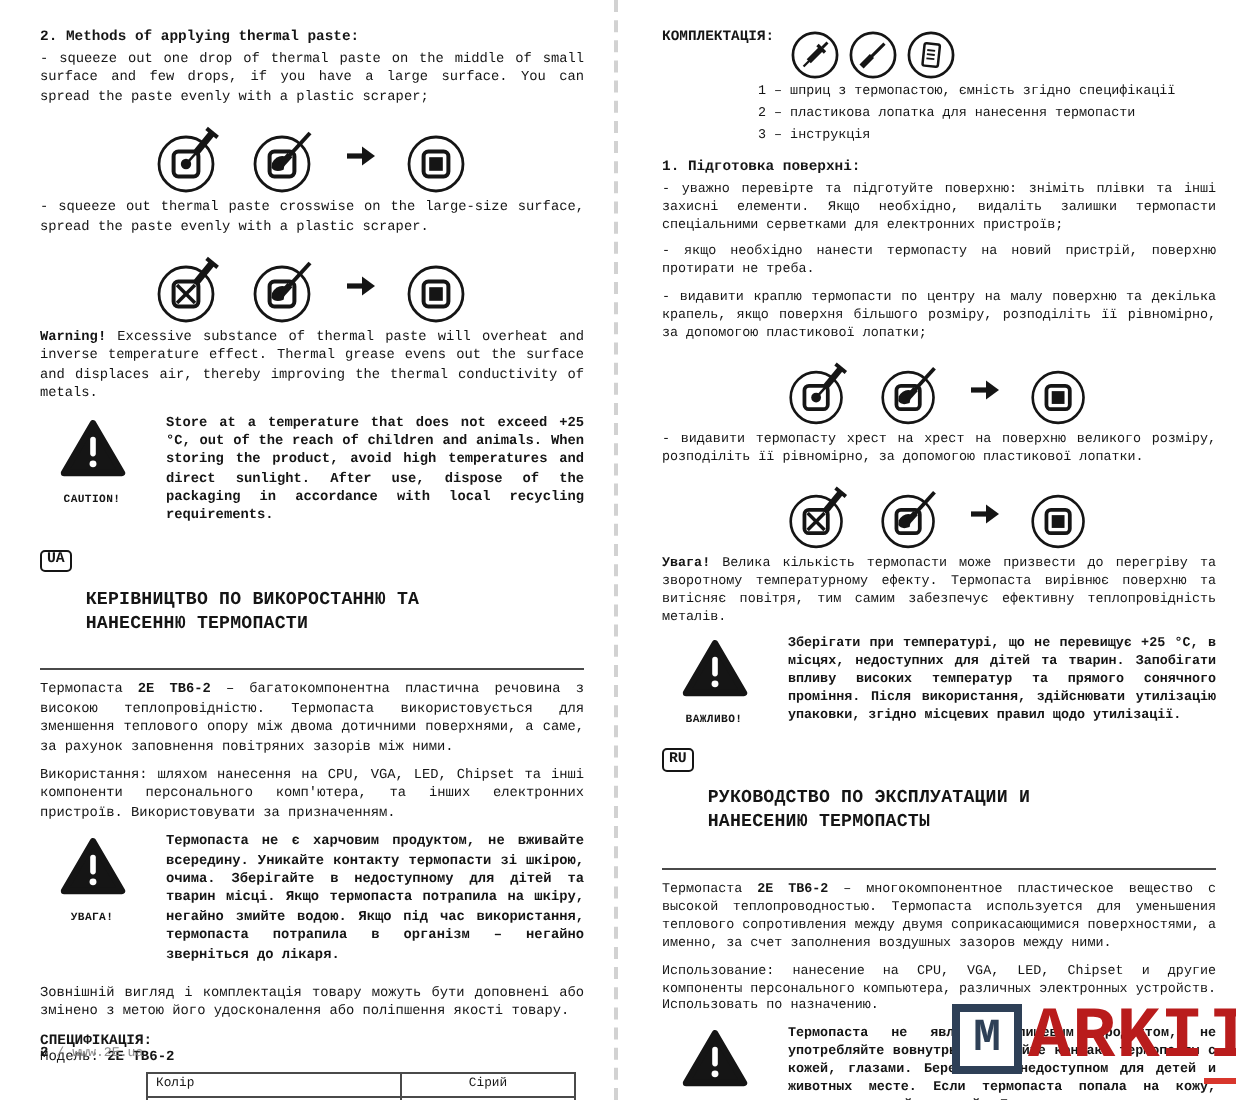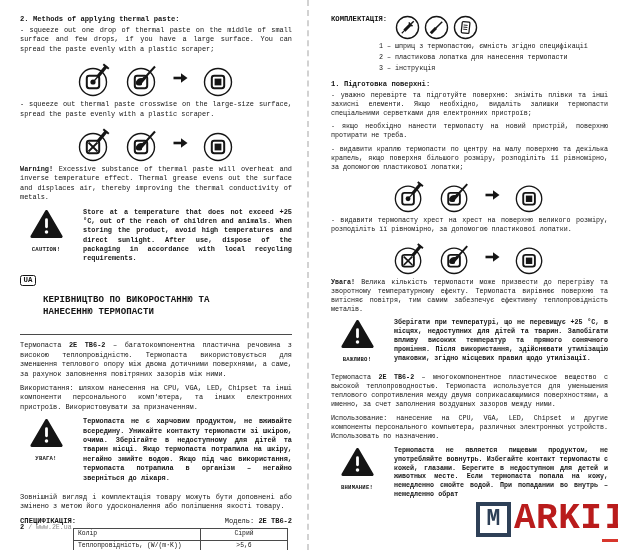--- a/index.html
+++ b/index.html
@@ -27,21 +27,21 @@
              padding-bottom:17px;margin:4px 0 6px 0;}
   .badge{border:1.3px solid #151515;border-radius:2.5px;font-weight:bold;font-size:7.4px;
          padding:0.5px 2.5px;line-height:1.15;margin-top:1px;flex:none;}
   .lang-title{font-size:9.1px;font-weight:bold;line-height:1.3;letter-spacing:0.1px;margin-top:20px;}
   
   .kit-line{display:flex;gap:8px;margin-bottom:2px;}
   .kit-icons{display:flex;gap:4px;}
   .kit-list{margin:0 0 7px 48px;}
   .kit-list p{margin:0 0 2px 0;text-align:left;}
   
-  .spec-line{display:flex;justify-content:space-between;align-items:baseline;margin:1px 0 3px 0;}
+  .spec-line{display:flex;justify-content:space-between;align-items:baseline;margin:1px 10px 3px 0;flex-direction:column;}
   .spec-label{font-size:7.2px;font-weight:bold;}
   .spec-model{font-size:7px;}
   table.spec{border-collapse:collapse;margin-left:53px;width:215px;}
   table.spec td{border:1px solid #4a4a4a;font-size:6.4px;padding:1.5px 4px;line-height:1.25;}
   table.spec td.v{text-align:center;width:78px;}
   .footer{position:absolute;left:20px;top:523px;font-size:7px;}
   .footer .site{color:#8a8a8a;font-size:6.6px;}
   
   .watermark{position:absolute;left:476px;top:501px;display:flex;align-items:center;gap:3px;z-index:6;}
   .wm-box{width:27px;height:27px;border:4px solid #2e4057;background:#fff;display:flex;
@@ -296,20 +296,27 @@
         <svg width="33" height="29" viewBox="0 0 40 35">
           <path d="M20 2 L37.5 32 H2.5 Z" fill="#151515" stroke="#151515" stroke-width="4" stroke-linejoin="round"></path>
           <rect x="18.3" y="10" width="3.4" height="12" rx="1.7" fill="#fff"></rect>
           <circle cx="20" cy="26.5" r="2.1" fill="#fff"></circle>
         </svg>
         <div class="wlabel">ВАЖЛИВО!</div>
       </div>
       <p>Зберігати при температурі, що не перевищує +25 °C, в місцях, недоступних для дітей та тварин. Запобігати впливу високих температур та прямого сонячного проміння. Після використання, здійснювати утилізацію упаковки, згідно місцевих правил щодо утилізації.</p>
     </div>
 
+    <div class="lang-head">
+      <span class="badge">RU</span>
+      <div class="lang-title">
+        <div>РУКОВОДСТВО ПО ЭКСПЛУАТАЦИИ И</div>
+        <div>НАНЕСЕНИЮ ТЕРМОПАСТЫ</div>
+      </div>
+    </div>
 
     <p><span>Термопаста </span><b>2Е ТВ6-2</b><span> –  многокомпонентное пластическое вещество с высокой теплопроводностью. Термопаста используется для уменьшения теплового сопротивления между двумя соприкасающимися поверхностями, а именно, за счет заполнения воздушных зазоров между ними.</span></p>
     <p>Использование: нанесение на CPU, VGA, LED, Chipset и другие компоненты персонального компьютера, различных электронных устройств. Использовать по назначению.</p>
 
     <div class="warnbox">
       <div class="wicon">
         <svg width="33" height="29" viewBox="0 0 40 35">
           <path d="M20 2 L37.5 32 H2.5 Z" fill="#151515" stroke="#151515" stroke-width="4" stroke-linejoin="round"></path>
           <rect x="18.3" y="10" width="3.4" height="12" rx="1.7" fill="#fff"></rect>
           <circle cx="20" cy="26.5" r="2.1" fill="#fff"></circle>

